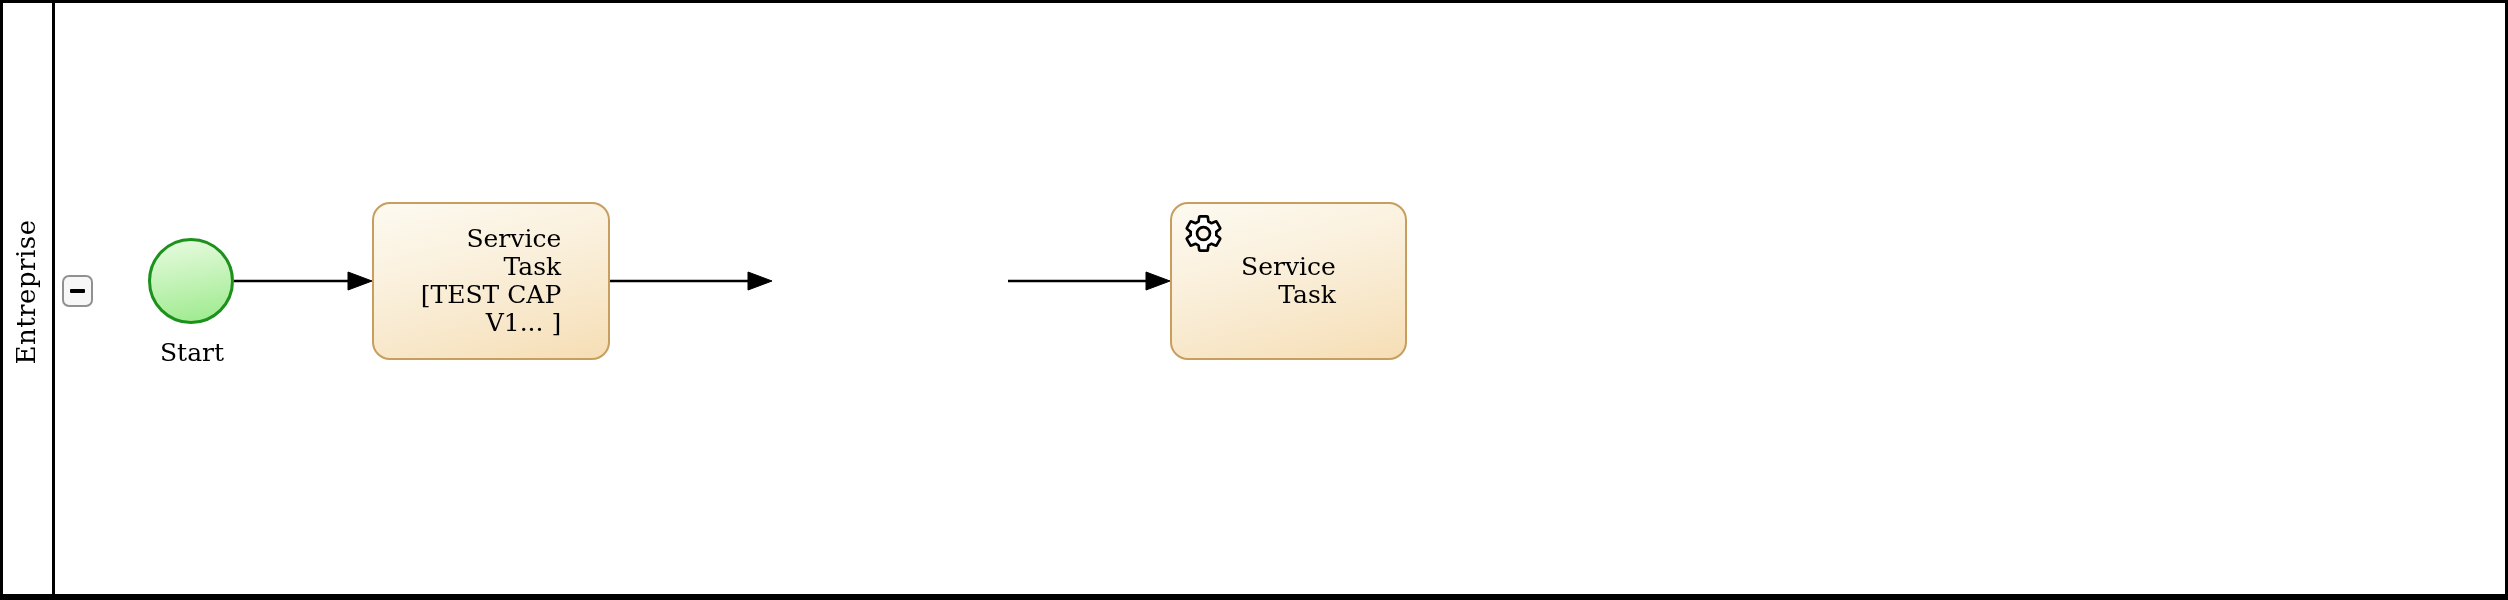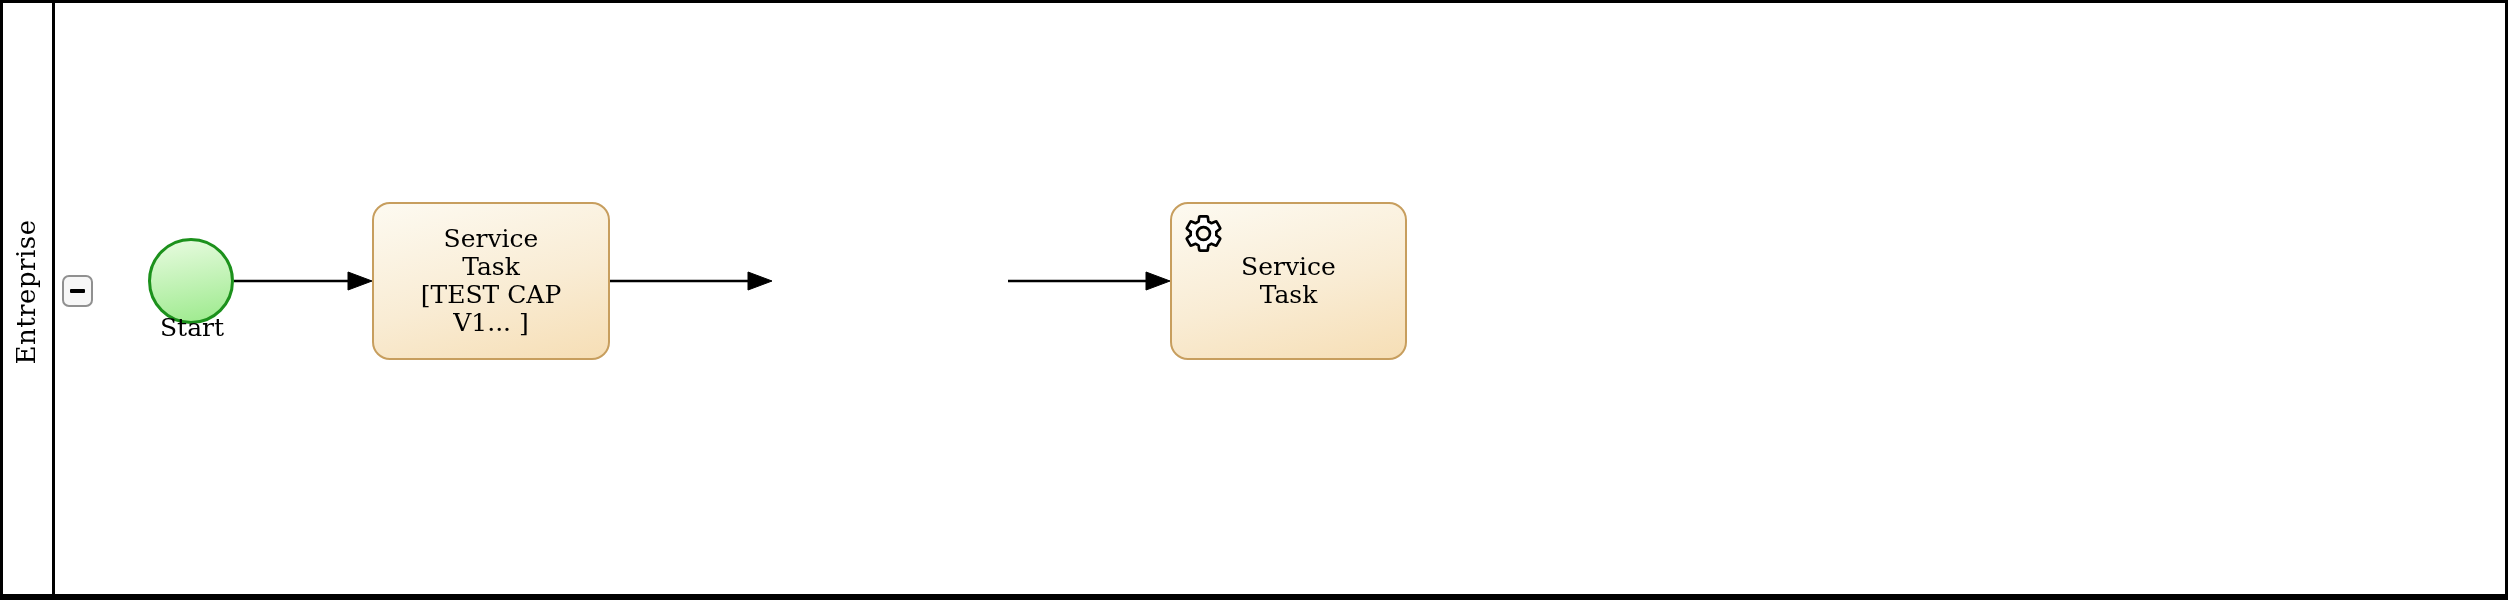--- a/index.html
+++ b/index.html
@@ -32,33 +32,33 @@
   svg.flows line { stroke:var(--line); stroke-width:2.6px; }
   svg.flows polygon { fill:var(--line); stroke:var(--line); }
   
   .start-event {
     position:absolute; left:148px; top:238px; width:86px; height:86px;
     border:3px solid var(--event_border); border-radius:50%; box-sizing:border-box;
     background:linear-gradient(170deg, var(--event_fill_light) 0%, var(--event_fill_dark) 100%);
     z-index:3;
   }
   .start-label {
-    position:absolute; left:192px; top:313px; transform:translateX(-50%);
+    position:absolute; left:192px; top:338px; transform:translateX(-50%);
     font-size:25px; white-space:nowrap; z-index:3;
   }
   
   .task {
     position:absolute; top:202px; height:158px; box-sizing:border-box;
     border:2.5px solid var(--task_border); border-radius:18px;
     background:linear-gradient(165deg, var(--task_fill_light) 0%, #f9ecd4 55%, var(--task_fill_dark) 100%);
     z-index:3;
   }
   .task-label {
     position:absolute; inset:0; display:flex; align-items:center; justify-content:center;
-    text-align:center; font-size:25px; line-height:28px; white-space:pre-line;
+    text-align:right; font-size:25px; line-height:28px; white-space:pre-line;
   }
   .task-1 { left:372px;  width:238px; }
   .task-2 { left:772px;  width:236px; }
   .task-3 { left:1170px; width:237px; }
   .node-icon { position:absolute; }
   .icon-user { left:14px; top:6px; }
   .icon-gear { left:8px;  top:8px; }
 </style>
 </head>
 <body>

